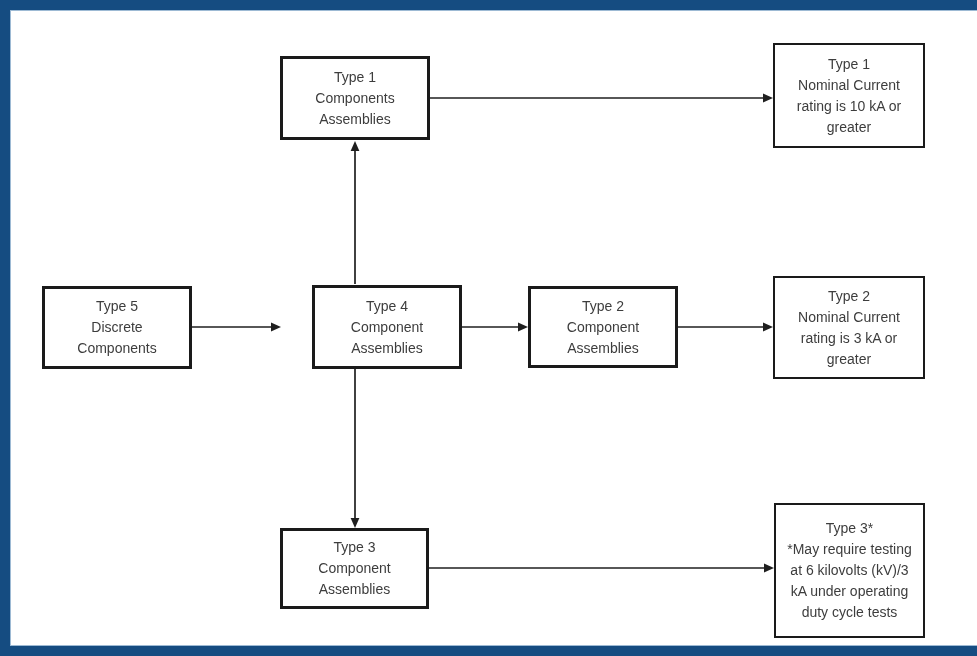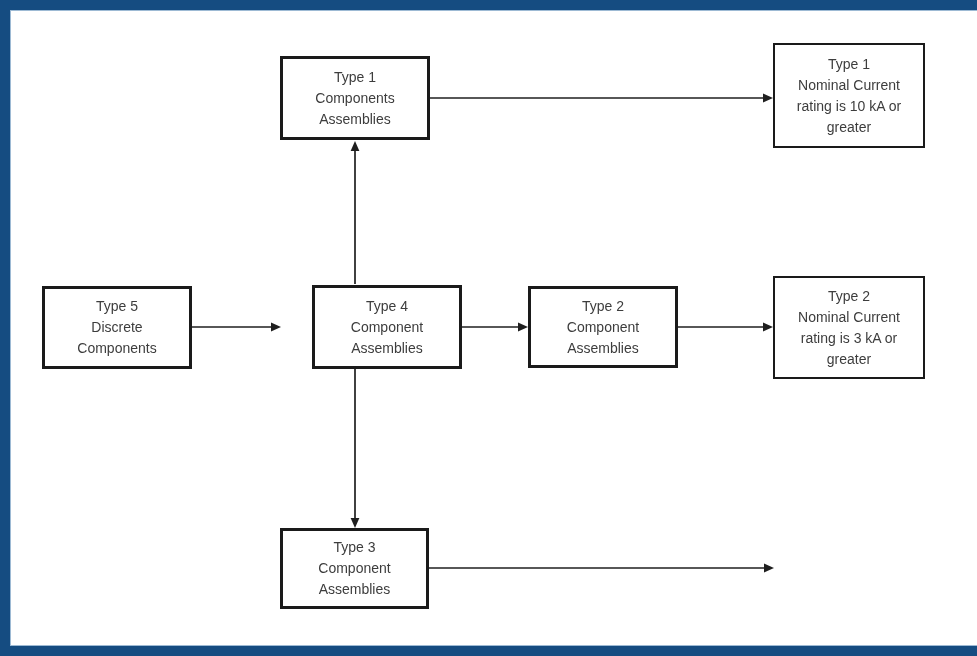--- a/index.html
+++ b/index.html
@@ -131,15 +131,22 @@
 rating is 3 kA or
 greater</span>
   </div>
 
   <div class="node n7">
     <span class="node-text">Type 3
 Component
 Assemblies</span>
   </div>
 
+  <div class="node n8 node--thin">
+    <span class="node-text">Type 3*
+*May require testing
+at 6 kilovolts (kV)/3
+kA under operating
+duty cycle tests</span>
+  </div>
 
   <div class="frame"></div>
 </div>
 
 </body></html>

